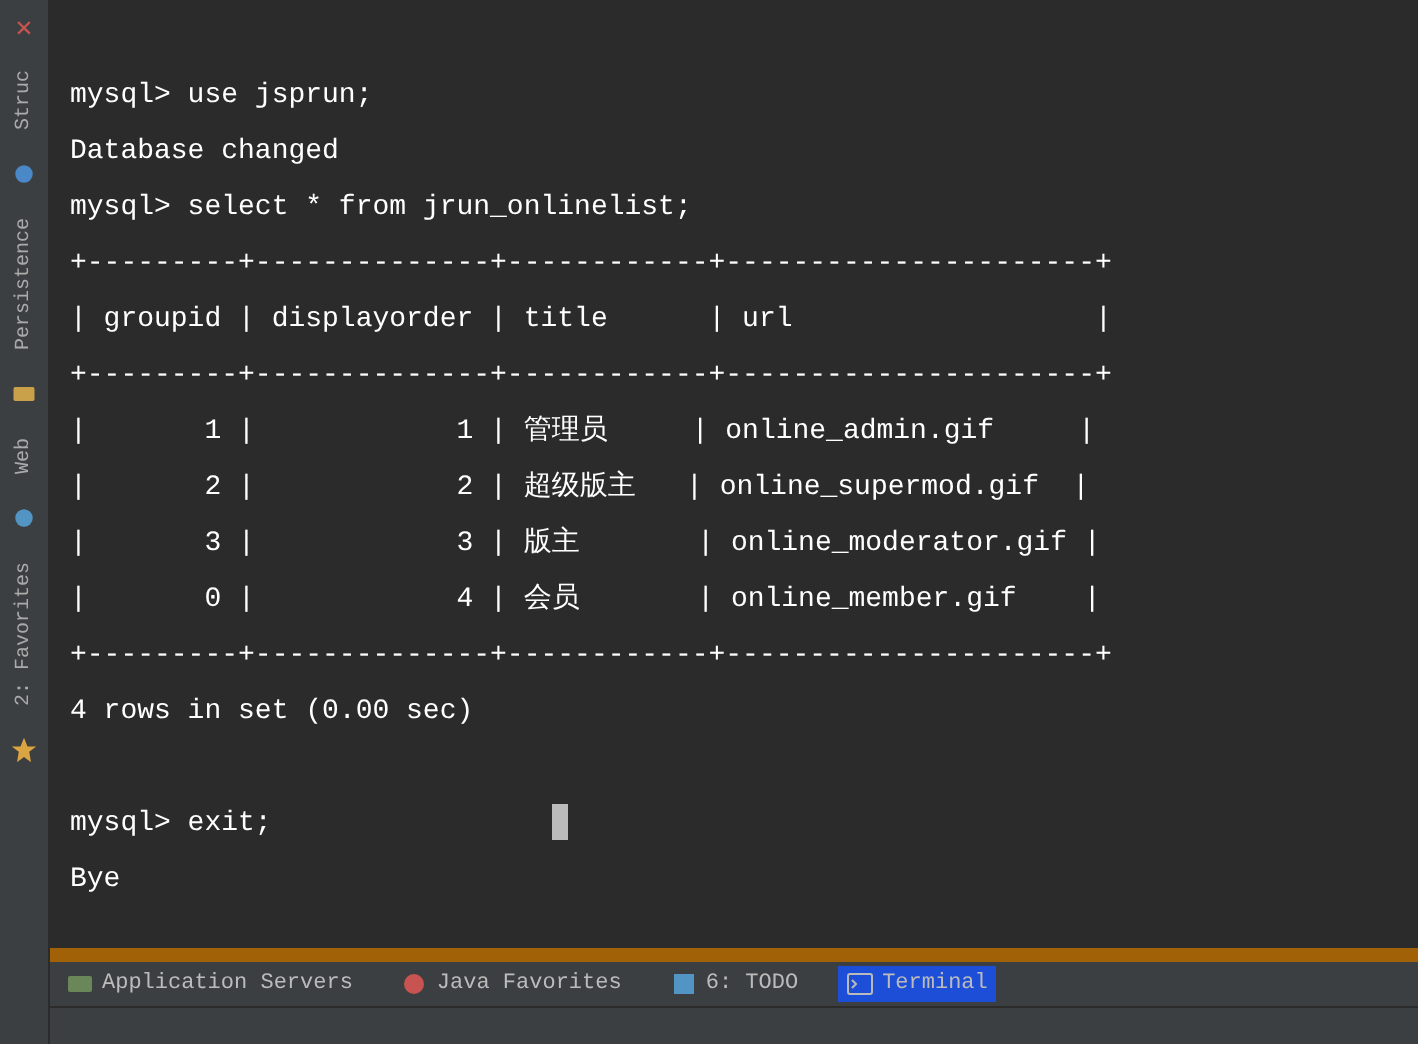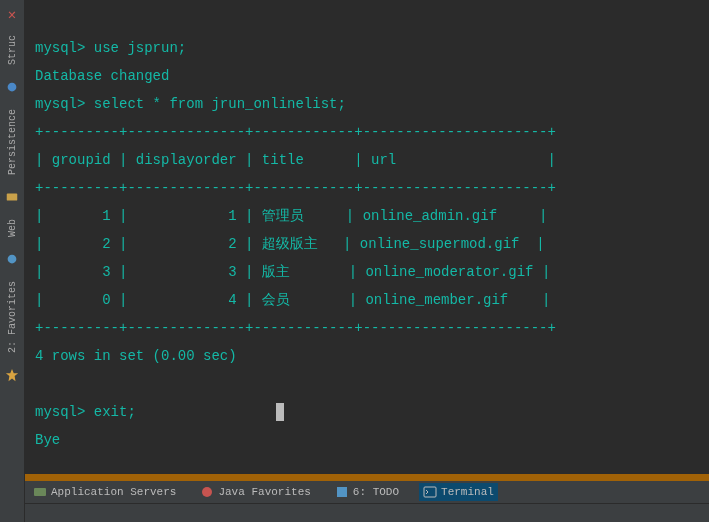--- a/index.html
+++ b/index.html
@@ -1,25 +1,25 @@
 <!DOCTYPE html>
 <html><head>
 <meta charset="utf-8">
 <style>
   body{margin:0;background:#3c3f41;font-family:Consolas,"Courier New",monospace;font-size:13px;color:#bbb;display:flex;height:522px;width:709px;overflow:hidden;}
   .left-rail{width:24px;background:#3c3f41;border-right:1px solid #2b2b2b;display:flex;flex-direction:column;align-items:center;padding-top:4px;}
   .rail-item{writing-mode:vertical-rl;transform:rotate(180deg);font-size:10px;color:#aaa;margin:10px 0;cursor:pointer;user-select:none;}
   .rail-icon{width:16px;height:16px;margin:4px 0;display:flex;align-items:center;justify-content:center;}
   .main{flex:1;display:flex;flex-direction:column;}
   .close-btn{color:#c75450;font-size:14px;cursor:pointer;padding:2px 6px;user-select:none;}
-  .term{flex:1;background:#2b2b2b;color:#14b8a6;padding:6px 10px;overflow:hidden;white-space:pre;line-height:28px;font-size:14px;}
+  .term{flex:1;background:#2b2b2b;color:#ffffff;padding:6px 10px;overflow:hidden;white-space:pre;line-height:28px;font-size:14px;}
   .cursor{display:inline-block;width:8px;height:18px;background:#bbb;vertical-align:middle;margin-left:140px;}
   .bottom{height:22px;background:#3c3f41;border-top:7px solid #a16207;display:flex;align-items:center;padding:0 4px;font-size:11px;color:#bbb;}
   .bottom .tab{display:flex;align-items:center;margin-right:16px;cursor:pointer;padding:2px 4px;}
-  .bottom .tab.active{background:#0c4a6e;text-align:right;}
+  .bottom .tab.active{background:#1d4ed8;text-align:right;}
   .tab svg{margin-right:4px;}
   .footer{height:18px;background:#3c3f41;border-top:1px solid #2b2b2b;}
   .ico-box{width:14px;height:14px;display:inline-block;}
 </style>
 </head>
 <body>
 
 <div class="left-rail">
   <span class="close-btn">✕</span>
   <div class="rail-item"><span>Struc</span></div>

